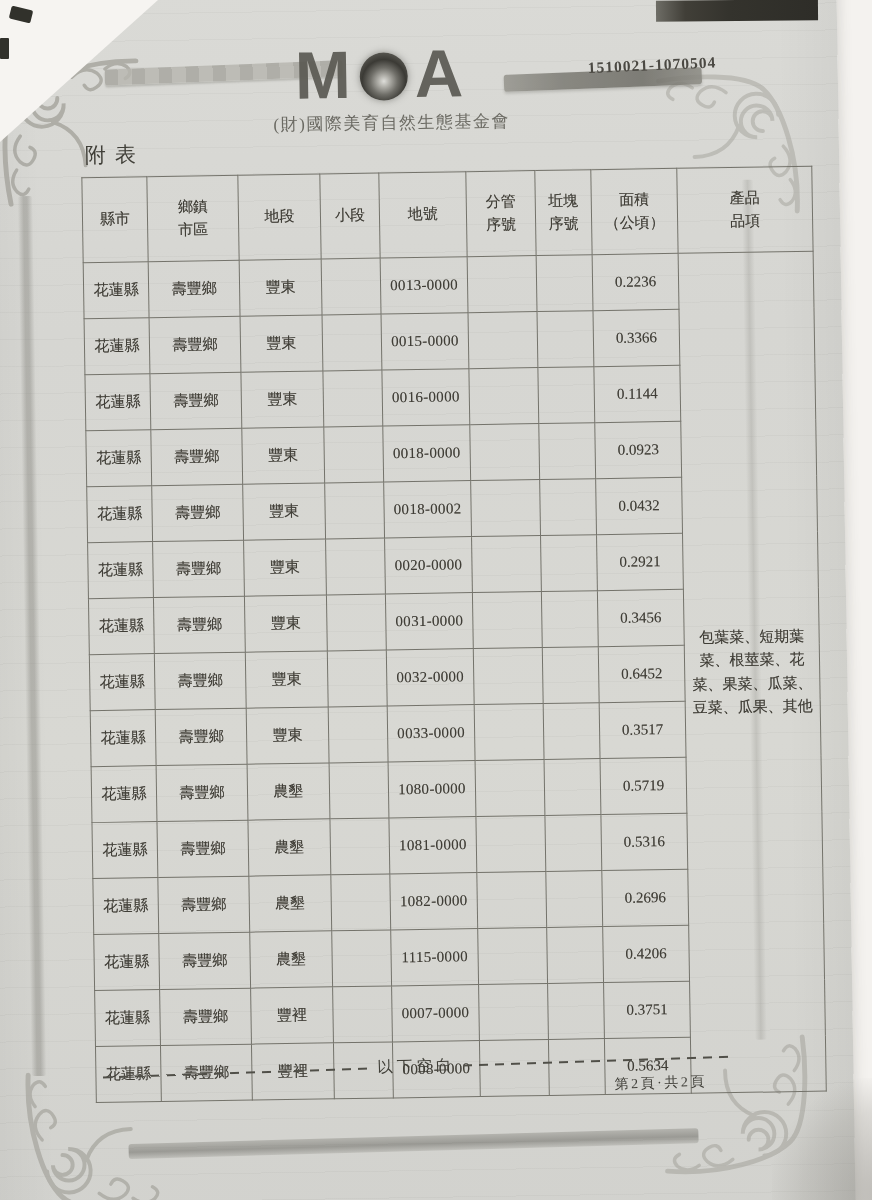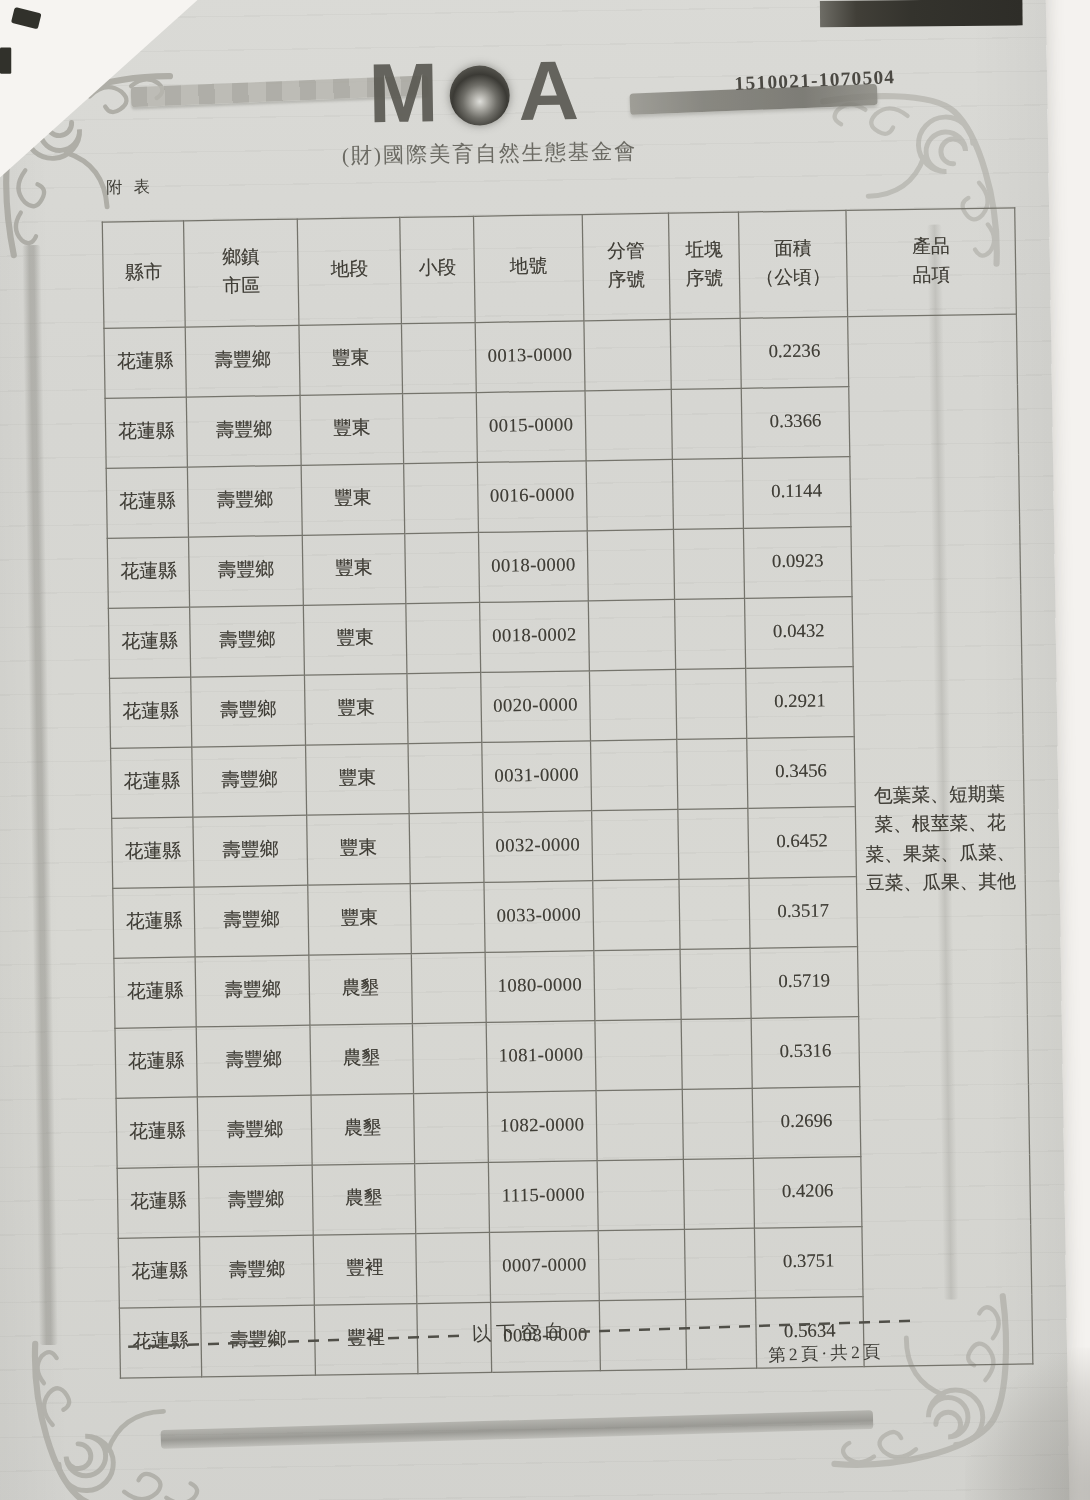--- a/index.html
+++ b/index.html
@@ -59,21 +59,21 @@
   .org-name{
     position:absolute;left:281px;top:111px;width:300px;
     font-size:17px;letter-spacing:1.5px;color:#6b6a63;white-space:nowrap;
   }
   .cert-number{
     position:absolute;left:596px;top:60px;transform:rotate(-1.6deg);
     font-size:15.5px;font-weight:bold;color:#4b4943;letter-spacing:1px;
   }
   .attach-label{
     position:absolute;left:92px;top:136px;
-    font-size:13px;color:#403f38;letter-spacing:9px;
+    font-size:21px;color:#403f38;letter-spacing:9px;
   }
 
   
   table.land{
     position:absolute;left:88px;top:172px;width:633px;
     border-collapse:collapse;table-layout:fixed;
     color:#403e37;text-shadow:0 0 .5px rgba(64,62,54,.5);
   }
   table.land th, table.land td{
     border:1px solid #74736b;

